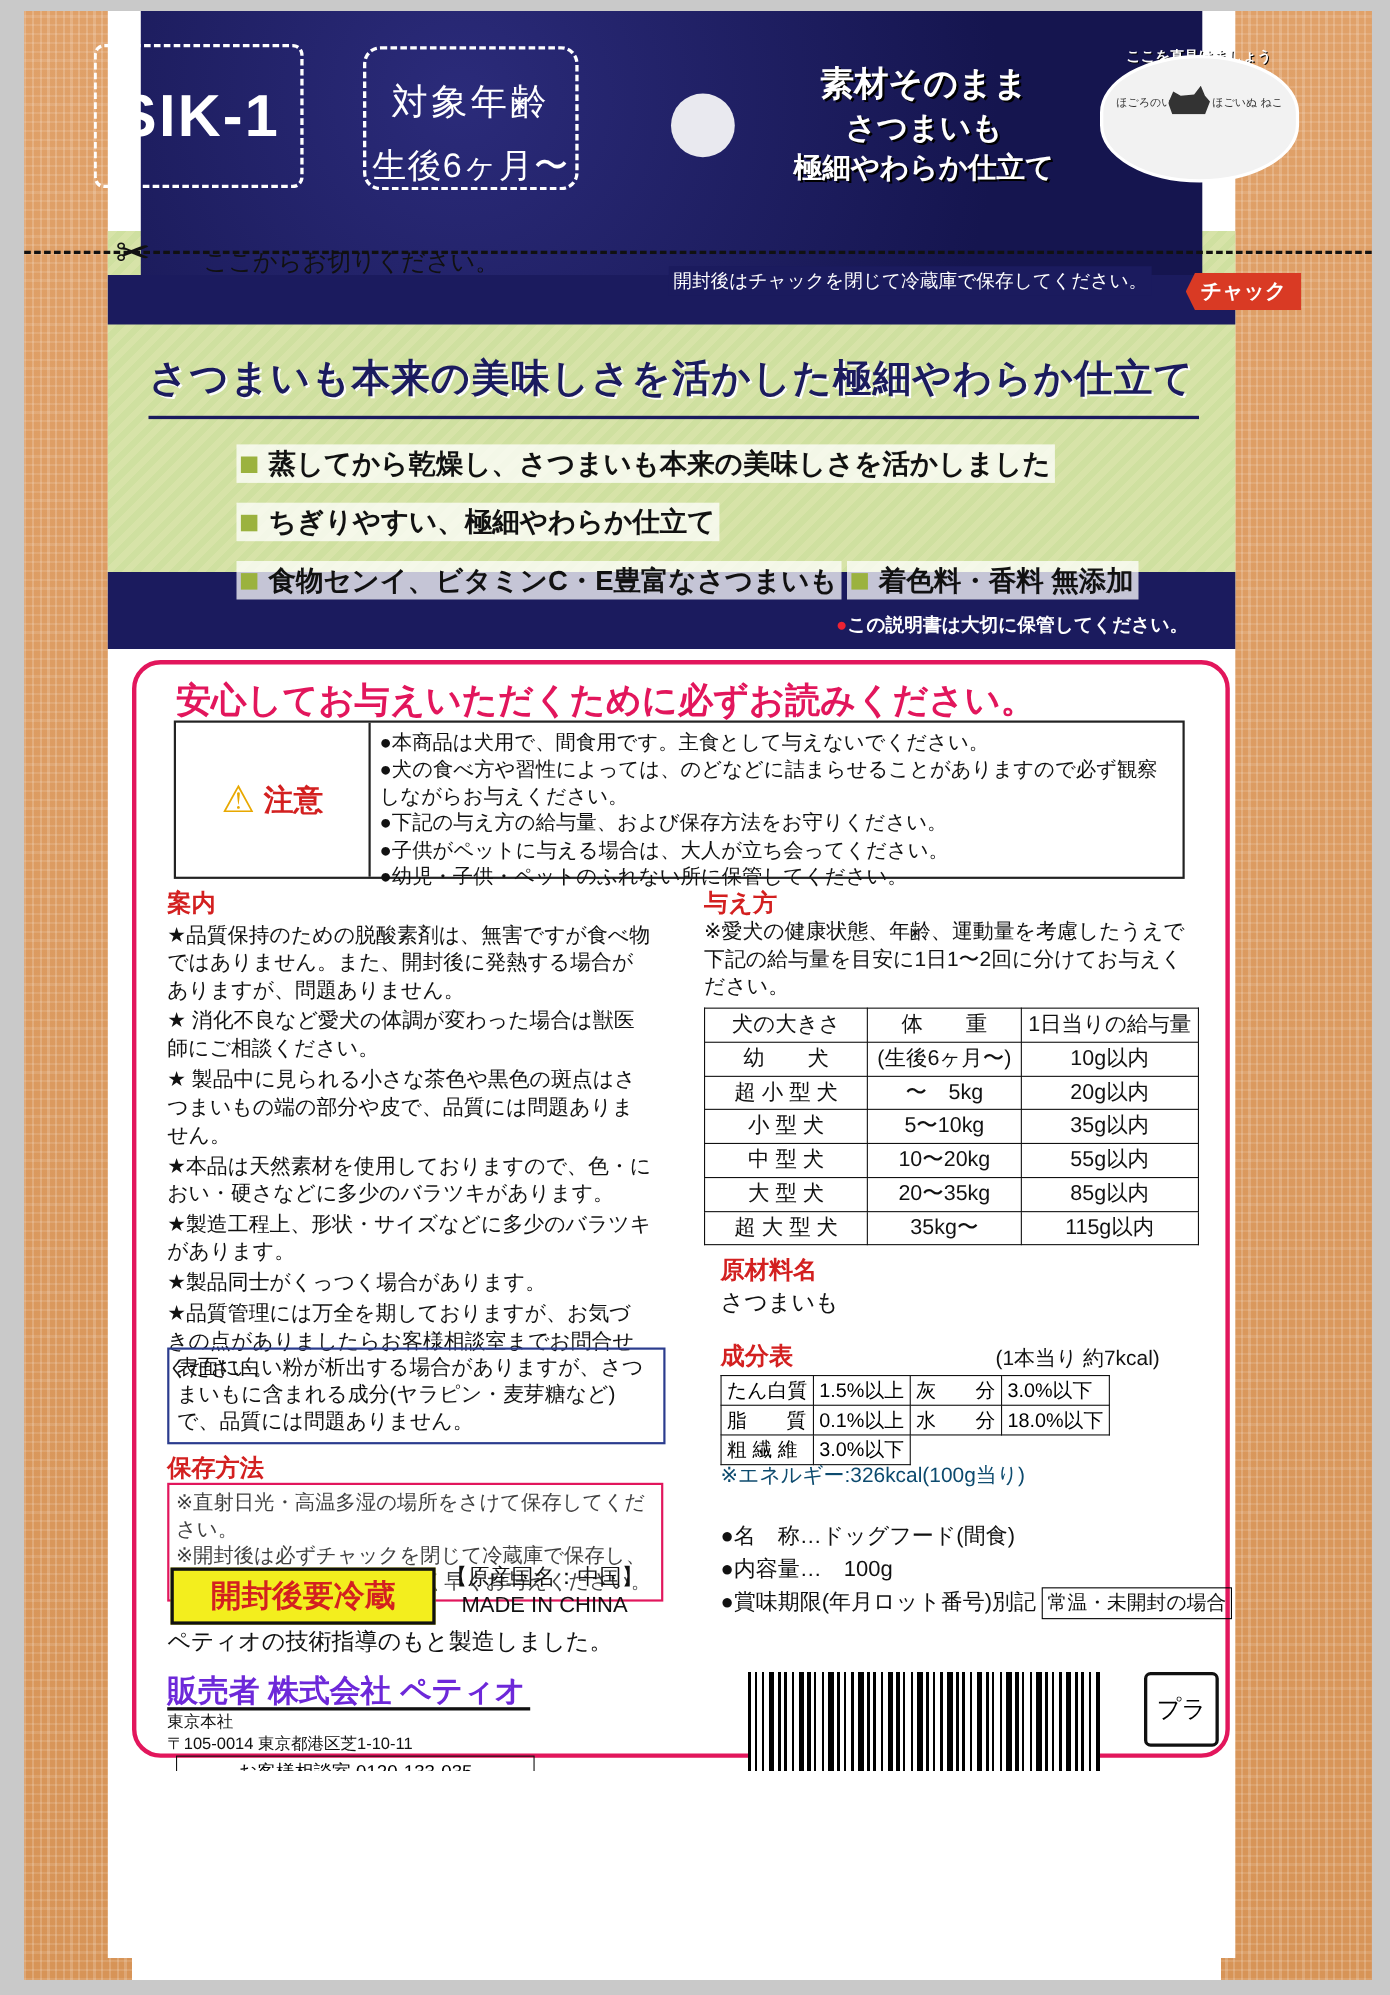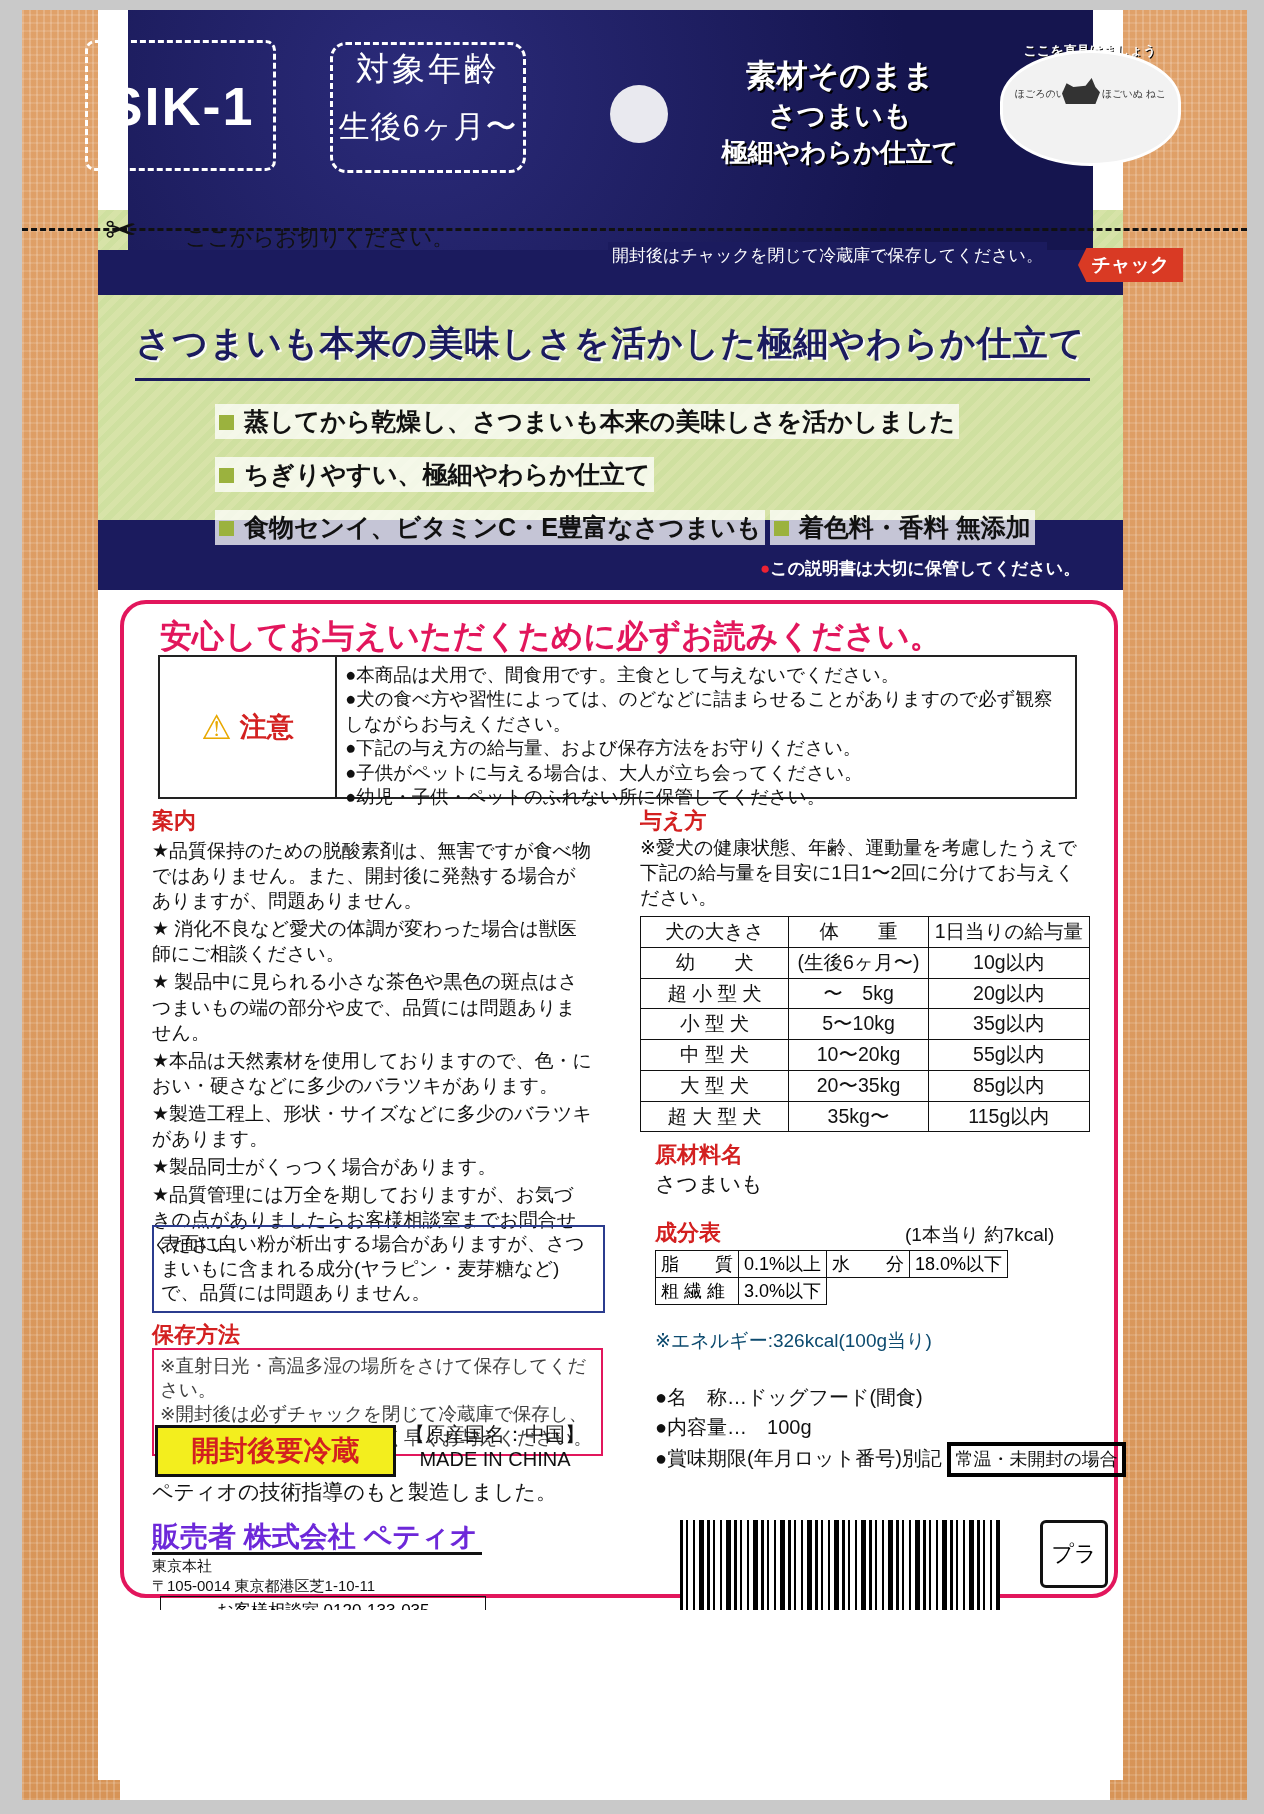--- a/index.html
+++ b/index.html
@@ -22,21 +22,21 @@
   
   #navyTop{left:128px;top:10px;width:965px;height:260px;background:
       radial-gradient(circle at 30% 30%, #2b2b7a 0%, #15154f 70%);}
   #navyMid{left:98px;top:250px;width:1025px;height:45px;background:#1b1b5e;}
   #navyMid2{left:98px;top:520px;width:1025px;height:70px;background:#1b1b5e;}
 
   .sik{position:absolute;left:85px;top:40px;width:185px;height:125px;border:3px dashed #ffffff;border-radius:10px;
       display:flex;align-items:center;justify-content:center;color:#fff;font-size:54px;font-weight:bold;letter-spacing:2px;}
   .agebox{position:absolute;left:330px;top:42px;width:190px;height:125px;border:3px dashed #fff;border-radius:16px;
       color:#fff;text-align:center;}
-  .agebox .l1{font-size:33px;margin-top:2px;letter-spacing:3px;}
+  .agebox .l1{font-size:33px;margin-top:26px;letter-spacing:3px;}
   .agebox .l2{font-size:31px;margin-top:14px;letter-spacing:1px;}
   .circ{position:absolute;left:610px;top:85px;width:58px;height:58px;border-radius:50%;background:#e9e9ef;}
   .sozai{position:absolute;left:715px;top:55px;width:250px;text-align:center;color:#fff;font-weight:bold;
       text-shadow:2px 2px 0 #000;}
   .sozai .a{font-size:31px;} .sozai .b{font-size:28px;} .sozai .c{font-size:26px;}
   .stamp{position:absolute;left:1000px;top:50px;width:175px;height:110px;border-radius:50%/45%;
       border:3px solid #fff;background:#f2f2f2;color:#333;text-align:center;overflow:hidden;}
   .stamp .in{font-size:10px;line-height:1.3;margin-top:34px;}
   .stamp-top{position:absolute;left:995px;top:42px;width:190px;text-align:center;color:#fff;font-size:13px;
       font-weight:bold;text-shadow:1px 1px 0 #000;}
@@ -101,21 +101,21 @@
   .url{position:absolute;left:222px;top:1630px;font-size:15px;color:#111;}
 
   .genzai{position:absolute;left:655px;top:1140px;}
   .seibun-h{position:absolute;left:655px;top:1218px;font-size:22px;font-weight:bold;color:#d32020;}
   .kcal1{position:absolute;left:905px;top:1222px;font-size:19px;color:#111;}
   table.comp{position:absolute;left:655px;top:1250px;border-collapse:collapse;font-size:18px;}
   table.comp td{border:1px solid #111;padding:1px 5px;}
   .energy{position:absolute;left:655px;top:1328px;font-size:19px;color:#0c4a6e;}
 
   .specs{position:absolute;left:655px;top:1382px;font-size:20px;line-height:1.5;color:#111;}
-  .tempbox{display:inline-block;border:4px solid #000000;padding:0 4px;font-size:18px;}
+  .tempbox{display:inline-block;border:1px solid #000000;padding:0 4px;font-size:18px;}
 
   
   .bc{position:absolute;left:680px;top:1520px;width:320px;height:95px;
      background:repeating-linear-gradient(90deg,#000 0 3px,#fff 3px 6px,#000 6px 8px,#fff 8px 13px,#000 13px 15px,#fff 15px 19px,#000 19px 24px,#fff 24px 27px);}
   .bcnum{position:absolute;left:655px;top:1620px;width:380px;font-size:22px;letter-spacing:4px;color:#111;}
   .plamark{position:absolute;left:1040px;top:1520px;width:62px;height:62px;border:3px solid #111;border-radius:6px;
       display:flex;align-items:center;justify-content:center;font-size:22px;}
   .y08{position:absolute;left:1020px;top:1612px;font-size:20px;color:#111;}
 
   .bottomwhite{position:absolute;left:120px;top:1610px;width:990px;height:190px;background:#fff;}
@@ -271,20 +271,26 @@
 
   <div class="genzai">
     <div class="sec-h">原材料名</div>
     <div style="font-size:21px;color:#111;">さつまいも</div>
   </div>
 
   <div class="seibun-h">成分表</div>
   <div class="kcal1">(1本当り 約7kcal)</div>
   <table class="comp">
     <tbody>
+        <tr>
+      <td>たん白質</td>
+      <td>1.5%以上</td>
+      <td>灰　　分</td>
+      <td>3.0%以下</td>
+    </tr>
     <tr>
       <td>脂　　質</td>
       <td>0.1%以上</td>
       <td>水　　分</td>
       <td>18.0%以下</td>
     </tr>
     <tr>
       <td>粗  繊  維</td>
       <td>3.0%以下</td>
       <td style="border:none"></td>

